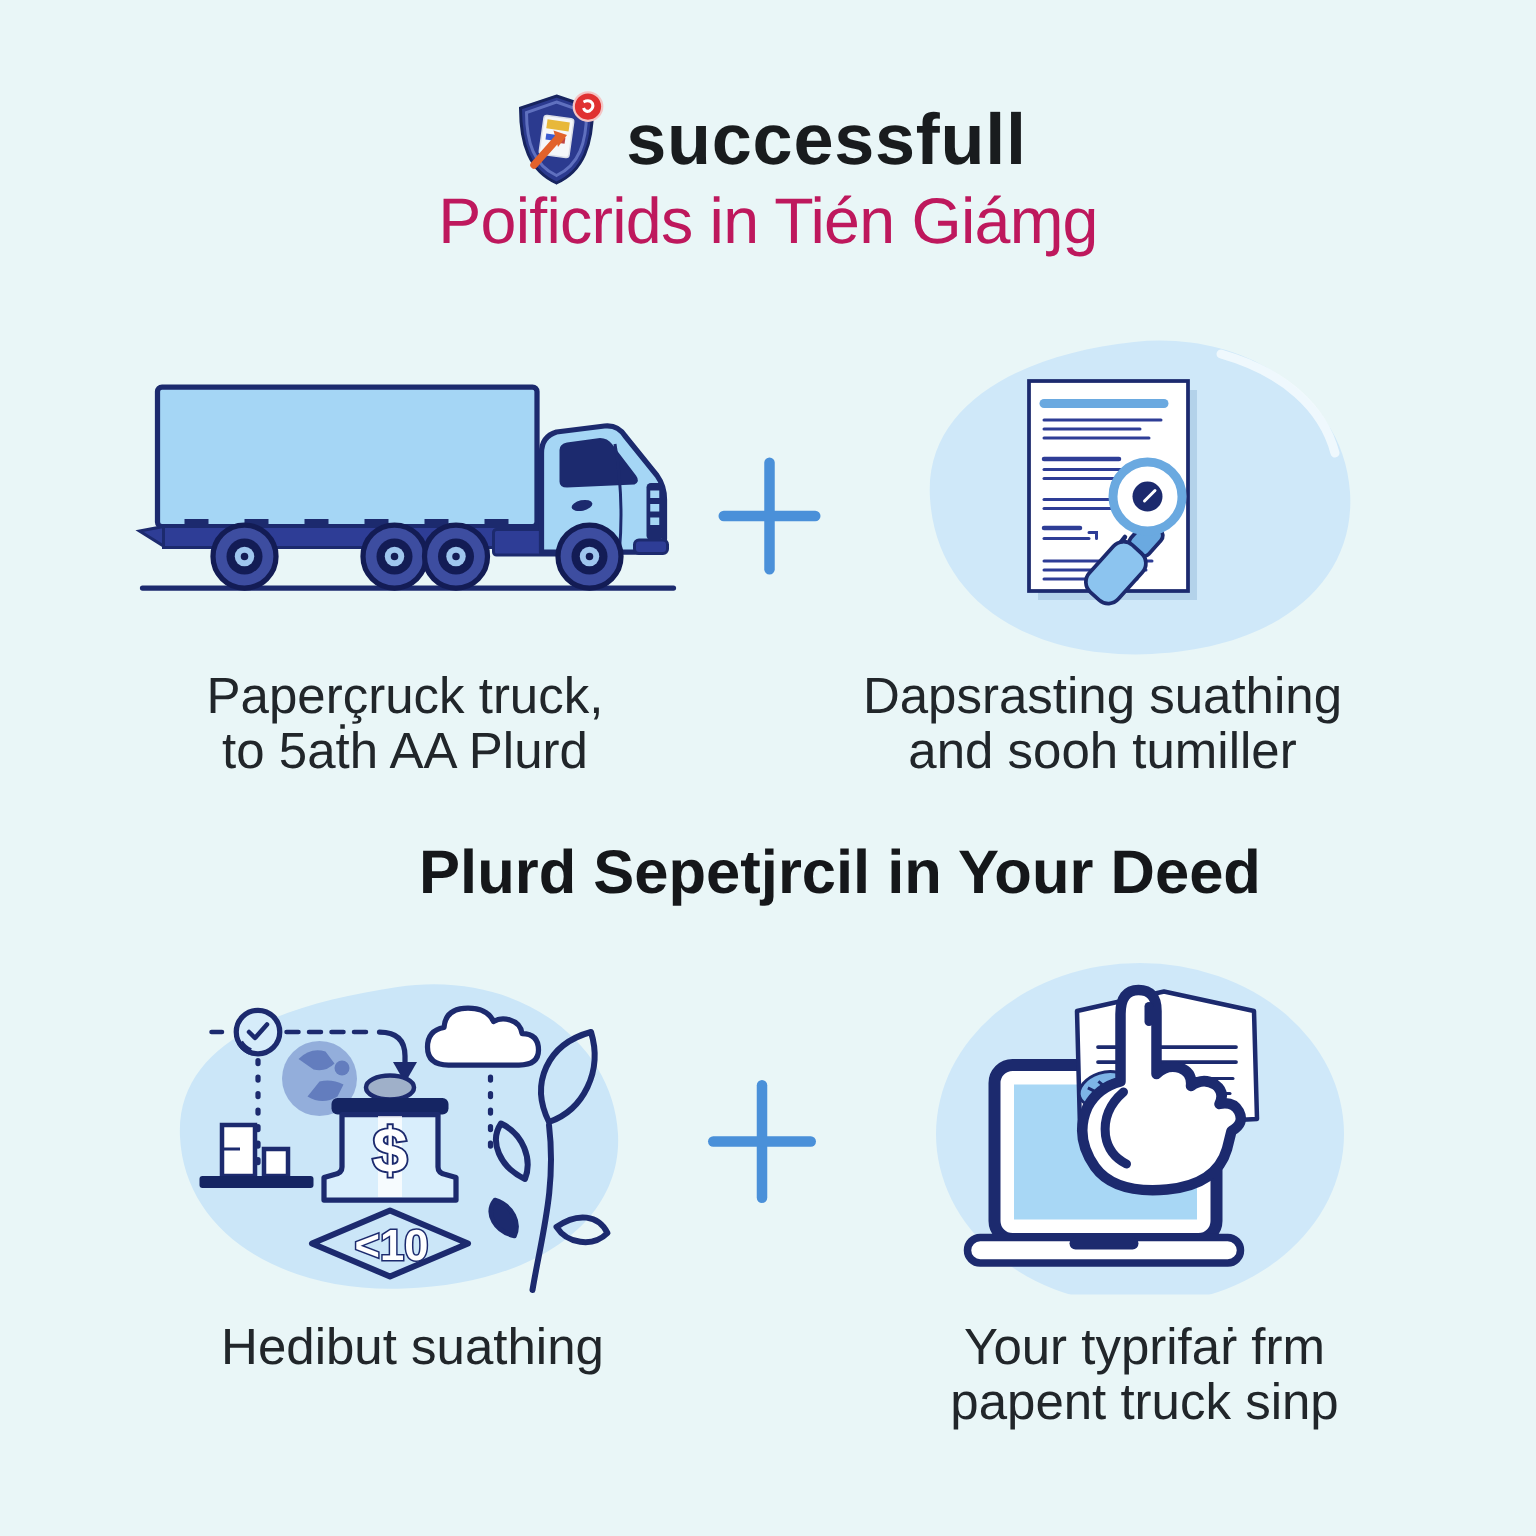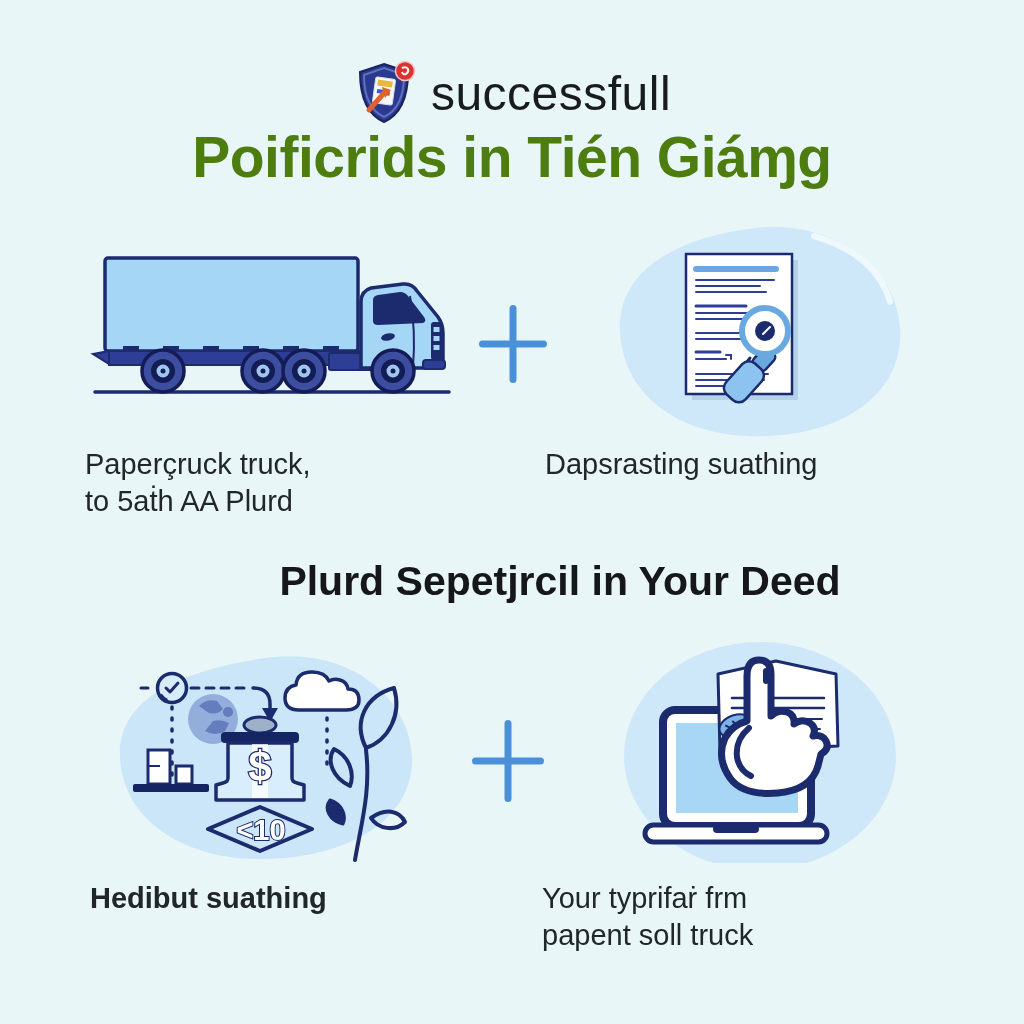--- a/index.html
+++ b/index.html
@@ -7,38 +7,38 @@
     position:relative;width:1024px;height:1024px;overflow:hidden;
     background:#e9f6f7;
     font-family:"Liberation Sans",sans-serif;
     color:#17191b;
   }
   .brand-row{
     position:absolute;top:58px;left:0;width:100%;
     display:flex;justify-content:center;align-items:center;gap:14px;
   }
   .brand-text{
-    font-size:48px;font-weight:400;letter-spacing:0.5px;color:#191c1e;
+    font-size:48px;font-weight:700;letter-spacing:0.5px;color:#191c1e;
   }
   .main-title{
     position:absolute;top:124px;left:0;width:100%;text-align:center;
-    font-size:57px;font-weight:700;letter-spacing:-0.5px;color:#4d7c0f;
+    font-size:43px;font-weight:400;letter-spacing:-0.5px;color:#be185d;
   }
   .section-heading{
     position:absolute;top:558px;left:0;width:100%;text-align:center;
     font-size:41px;font-weight:800;color:#15171a;margin-left:48px;
   }
   .caption{
-    position:absolute;
-    font-size:29px;line-height:37px;color:#21262a;
+    position:absolute;text-align:center;
+    font-size:34px;line-height:37px;color:#21262a;
   }
   .caption-tl{left:85px;top:446px;width:370px;}
   .caption-tr{left:545px;top:446px;width:380px;}
-  .caption-bl{left:90px;top:880px;width:370px;font-weight:bold;}
-  .caption-br{left:542px;top:880px;width:370px;}
+  .caption-bl{left:90px;top:880px;width:370px;}
+  .caption-br{left:578px;top:880px;width:370px;}
   .illus{position:absolute;}
   .illus-truck{left:85px;top:246px;width:370px;height:152px;}
   .illus-doc{left:608px;top:220px;width:304px;height:222px;}
   .illus-finance{left:103px;top:628px;width:330px;height:235px;}
   .illus-laptop{left:608px;top:628px;width:304px;height:235px;}
   .plus{position:absolute;}
   .plus-top{left:479px;top:305px;width:68px;height:78px;}
   .plus-bottom{left:472px;top:720px;width:72px;height:82px;}
   .plus .v{position:absolute;left:50%;top:0;transform:translateX(-50%);
     width:7px;height:100%;background:#4a90d9;border-radius:4px;}
@@ -166,20 +166,21 @@
       <path d="M155,114 l7,-7" stroke="#ffffff" stroke-width="2" stroke-linecap="round"></path>
     </g>
   </svg>
 
   <div class="caption caption-tl">
     <div>Paperçruck truck,</div>
     <div>to 5aṫh AA Plurd</div>
   </div>
   <div class="caption caption-tr">
     <div>Dapsrasting suathing</div>
+    <div>and sooh tumiller</div>
   </div>
 
   <div class="section-heading">Plurd Sepetjrcil in Your Deed</div>
 
   <svg class="illus illus-finance" viewBox="0 0 330 235">
     <path d="M162,30 C244,18 306,68 309,128 C312,186 254,228 166,231 C82,234 20,192 17,130 C14,68 82,42 162,30 Z" fill="#cbe6f8"></path>
     <g>
       <circle cx="69" cy="60" r="14.5" fill="#d6ecfa" stroke="#1c2a6e" stroke-width="3.5"></circle>
       <path d="M63,60 l4,4 l8,-9" stroke="#1c2a6e" stroke-width="3" fill="none" stroke-linecap="round" stroke-linejoin="round"></path>
       <path d="M57,67 a14.5,14.5 0 0 0 7,6" stroke="#1c2a6e" stroke-width="4.5" fill="none"></path>
@@ -258,16 +259,16 @@
       <path d="M141,100 Q127,112 129,129 Q131,142 143,148" fill="none" stroke="#1c2a6e" stroke-width="6" stroke-linecap="round"></path>
       <rect x="155" y="40" width="6" height="16" rx="3" fill="#1c2a6e"></rect>
     </g>
   </svg>
 
   <div class="caption caption-bl">
     <div>Hedibut suathing</div>
   </div>
   <div class="caption caption-br">
     <div>Your typrifaṙ frm</div>
-    <div>papent soll truck</div>
+    <div>papent truck sinp</div>
   </div>
 
 </div>
 
 </body></html>

